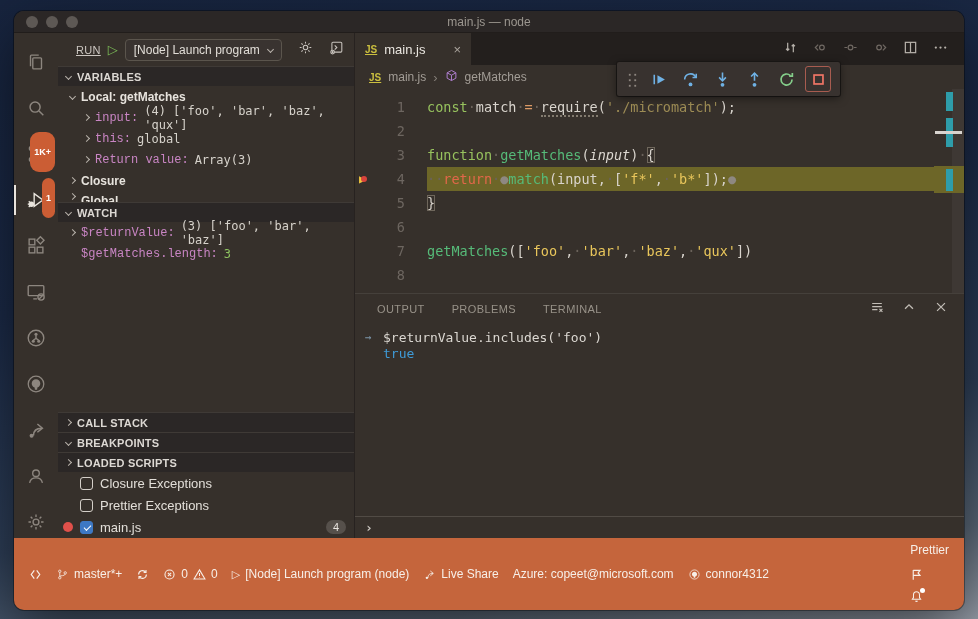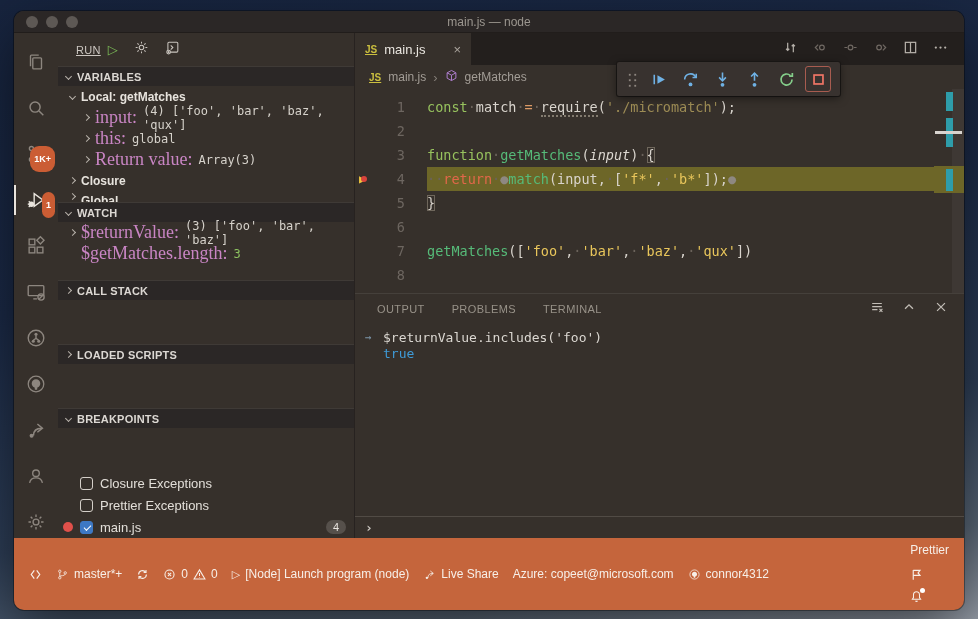--- a/index.html
+++ b/index.html
@@ -26,21 +26,21 @@
 
   #mainrow { flex:1; display:flex; min-height:0; }
 
   
   #activitybar { width:44px; flex:0 0 44px; background:#36302b; display:flex; flex-direction:column; align-items:center; padding-top:6px; }
   .ab-item { width:44px; height:46px; display:flex; align-items:center; justify-content:center; position:relative; color:#8d867f; cursor:pointer; }
   .ab-item.active { color:#e9e4dd; }
   .ab-item.active::before { content:""; position:absolute; left:0; top:8px; bottom:8px; width:2px; background:#e9e4dd; }
   .ab-item svg { width:22px; height:22px; }
   .ab-badge { position:absolute; right:3px; bottom:5px; background:#cb5d34; color:#fff; font-size:9px; font-weight:bold;
-    border-radius:9px; padding:8px 4px; line-height:10px; min-width:12px; text-align:center; }
+    border-radius:9px; padding:15px 4px; line-height:10px; min-width:12px; text-align:center; }
   #activity-bottom { margin-top:auto; margin-bottom:2px; }
 
   
   #sidebar { width:297px; flex:0 0 297px; background:#36302b; display:flex; flex-direction:column; position:relative; border-right:1px solid #272220; }
   #run-toolbar { height:33px; display:flex; align-items:center; padding:0 8px 0 18px; gap:7px; }
   #run-toolbar .run-label { font-size:11px; color:#ccc7c1; letter-spacing:.3px;text-decoration:underline; }
   .play-glyph { color:#7cbd58; font-size:13px; }
   #launch-select { display:flex; align-items:center; gap:6px; border:1px solid #5b554d; border-radius:4px;
     background:#393330; height:22px; padding:0 8px; font-size:12px; color:#e1ddd7; cursor:pointer; }
   #launch-select .chev { margin-left:2px; }
@@ -51,25 +51,25 @@
     padding:0 8px; gap:6px; font-size:11px; font-weight:bold; color:#dcd8d3; letter-spacing:.2px; flex:0 0 20px; cursor:pointer; }
   .chev { width:5px; height:5px; border-right:1.4px solid #b8b2ab; border-bottom:1.4px solid #b8b2ab; display:inline-block; flex:0 0 auto; }
   .chev.r { transform:rotate(-45deg); }
   .chev.d { transform:rotate(45deg); }
 
   .tree-row { height:21px; display:flex; align-items:center; gap:6px; font-size:12px; cursor:pointer; }
   .tree-row.clipped { height:11px; overflow:hidden; align-items:flex-start; }
   .tree-row.clipped .scope-label, .tree-row.clipped .chev { margin-top:3px; }
   .ind1 { padding-left:12px; } .ind2 { padding-left:26px; }
   .scope-label { font-weight:bold; color:#e7e3dd; font-size:12px; }
-  .vname { color:#c985c4; font-family:Liberation Serif, serif; font-size:18px; }
+  .vname { color:#c985c4; font-family:Liberation Mono, monospace; font-size:12px; }
   .vval { color:#d6d2cb; font-family:"DejaVu Sans Mono", monospace; font-size:12px; }
   .vval.num { color:#8dc25f; }
 
-  #sidebar-bottom { margin-top:auto; display:flex; flex-direction:column;gap:44px; }
+  #sidebar-bottom { margin-top:auto; display:flex; flex-direction:column; }
   .bp-row { height:22px; display:flex; align-items:center; gap:7px; padding-left:22px; position:relative; font-size:13px; color:#e2ded8; cursor:pointer; }
   .cb { width:13px; height:13px; border:1.4px solid #d4cfc9; border-radius:3px; flex:0 0 13px; position:relative; }
   .cb.checked { background:#3d78c4; border-color:#3d78c4; }
   .cb.checked::after { content:""; position:absolute; left:2.5px; top:3.5px; width:6px; height:3px;
     border-left:1.6px solid #fff; border-bottom:1.6px solid #fff; transform:rotate(-45deg); }
   .bp-dot { position:absolute; left:5px; width:10px; height:10px; border-radius:50%; background:#e0504a; }
   .bp-badge { position:absolute; right:8px; background:#56504b; color:#e8e4df; font-size:11px; border-radius:9px; padding:1px 7px; }
 
   
   #editorcol { flex:1; display:flex; flex-direction:column; position:relative; min-width:0; background:#36302b; }
@@ -243,20 +243,24 @@
               <path d="M12 3.8v2.7 M12 17.5v2.7 M3.8 12h2.7 M17.5 12h2.7 M6.2 6.2l1.9 1.9 M15.9 15.9l1.9 1.9 M17.8 6.2l-1.9 1.9 M8.1 15.9l-1.9 1.9"></path>
             </svg>
           </div>
         </div>
     </div>
 
     <div id="sidebar">
       <div id="run-toolbar">
         <span class="run-label">RUN</span>
         <span class="play-glyph">▷</span>
+        <span id="launch-select">
+          <span>[Node] Launch program</span>
+          <span class="chev d"></span>
+        </span>
         <span id="run-actions">
             <span><svg viewBox="0 0 24 24" fill="none" stroke="currentColor" stroke-width="1.5">
                 <circle cx="12" cy="12" r="3.2"></circle>
                 <path d="M12 3.8v2.7 M12 17.5v2.7 M3.8 12h2.7 M17.5 12h2.7 M6.2 6.2l1.9 1.9 M15.9 15.9l1.9 1.9 M17.8 6.2l-1.9 1.9 M8.1 15.9l-1.9 1.9"></path>
               </svg></span>
             <span><svg viewBox="0 0 24 24" fill="none" stroke="currentColor" stroke-width="1.5">
                 <rect x="5.5" y="4.5" width="14" height="14" rx="1.5"></rect>
                 <path d="M9.5 9l3 3-3 3"></path>
                 <circle cx="6.5" cy="18.5" r="2.6" fill="#36302b" stroke="currentColor"></circle>
                 <path d="M6.5 17v3 M5 18.5h3"></path>
@@ -314,26 +318,26 @@
             <span class="vval num">3</span>
           </div>
         </div>
 
       <div id="sidebar-bottom">
         <div class="sect-header">
           <span class="chev r"></span>
           <span>CALL STACK</span>
         </div>
         <div class="sect-header">
+          <span class="chev d"></span>
+          <span>BREAKPOINTS</span>
+        </div>
+        <div class="sect-header">
           <span class="chev r"></span>
           <span>LOADED SCRIPTS</span>
-        </div>
-        <div class="sect-header">
-          <span class="chev d"></span>
-          <span>BREAKPOINTS</span>
         </div>
         <div id="breakpoints-rows">
             <div class="bp-row">
               <span class="cb"></span>
               <span>Closure Exceptions</span>
             </div>
             <div class="bp-row">
               <span class="cb"></span>
               <span>Prettier Exceptions</span>
             </div>

